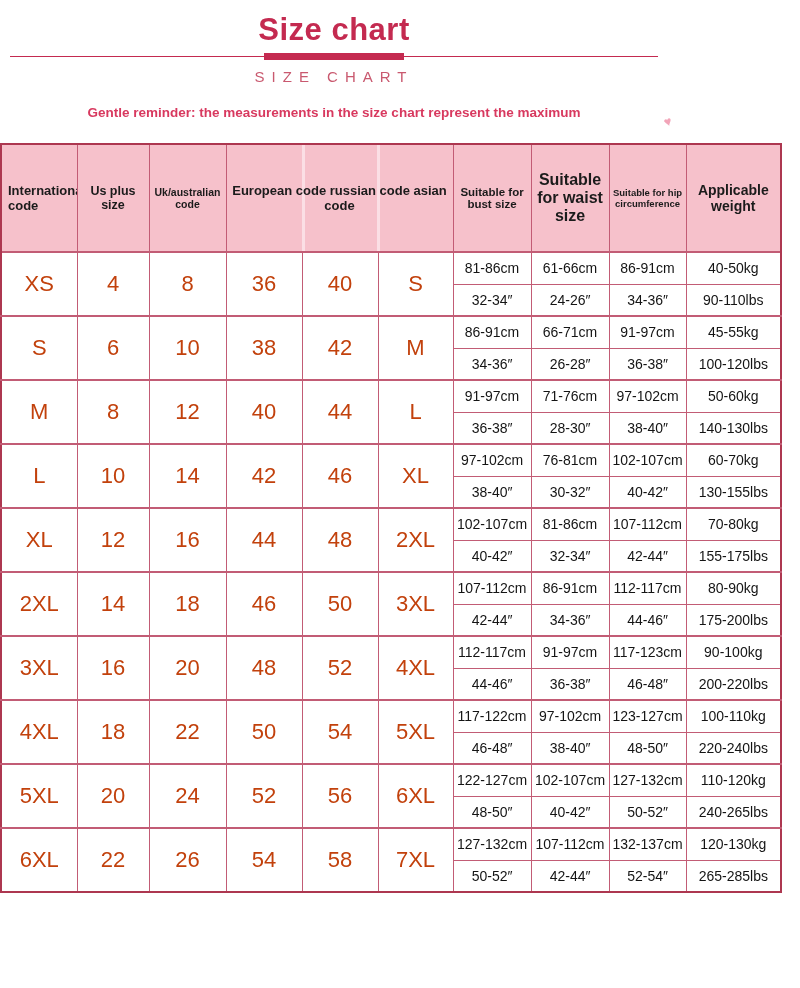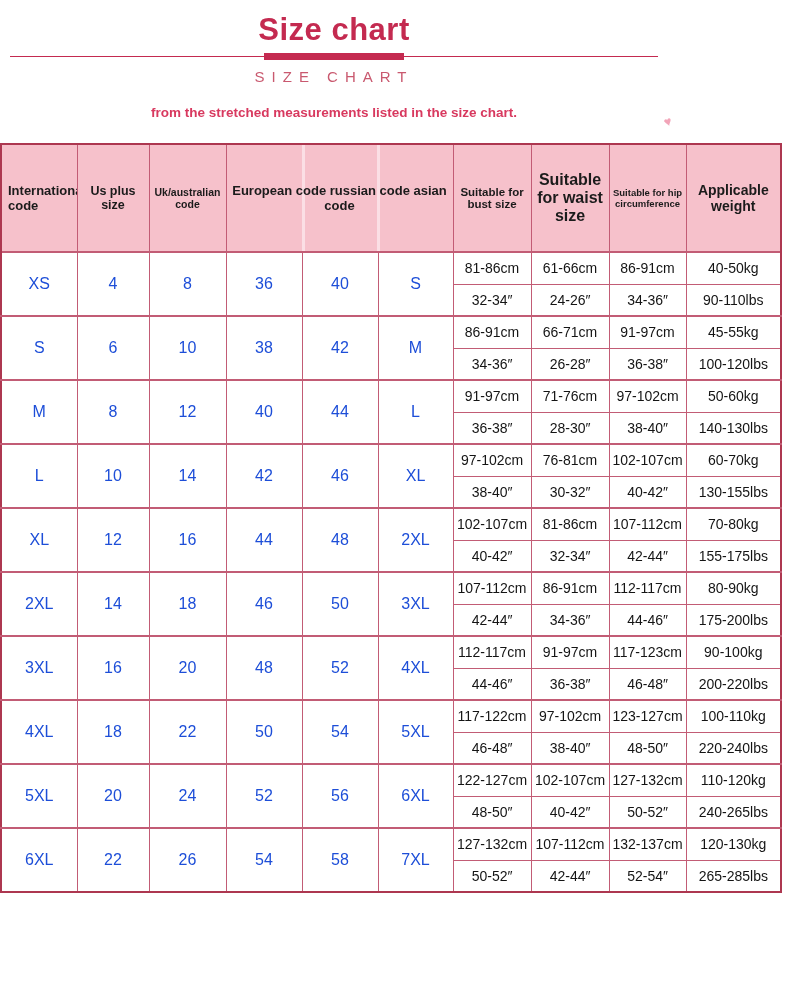--- a/index.html
+++ b/index.html
@@ -96,39 +96,39 @@
   th.h-eu .eu-sep.s1 { left: 33.2%; }
   th.h-eu .eu-sep.s2 { left: 66.4%; }
   th.h-eu .eu-label { position: relative; z-index: 1; }
   th.h-bust  { font-size: 11.5px; }
   th.h-waist { font-size: 16px; }
   th.h-hip   { font-size: 9.5px; }
   th.h-weight{ font-size: 14px; }
 
   tbody tr { height: 32px; background: #ffffff; }
   tbody tr.group-start > td { border-top: 2px solid #c25c75; }
-  td.code { font-size: 16px; color: #1d4ed8; }
+  td.code { font-size: 22px; color: #c2410c; }
   td.meas { font-size: 14px; color: #141414; }
 </style>
 </head>
 <body>
 
 <div class="page">
 
   <div class="page-title">Size chart</div>
 
   <div class="divider">
     <div class="divider-line"></div>
     <div class="divider-bar"></div>
   </div>
 
   <div class="page-subtitle">SIZE CHART</div>
 
   <div class="reminder">
-    <div>from the stretched measurements listed in the size chart.</div>
+    <div>Gentle reminder: the measurements in the size chart represent the maximum</div>
     <span class="heart">♥</span>
   </div>
 
   <table class="size-table">
     <colgroup>
       <col style="width:76px">
         <col style="width:72px">
         <col style="width:77px">
       <col style="width:76px">
         <col style="width:76px">

